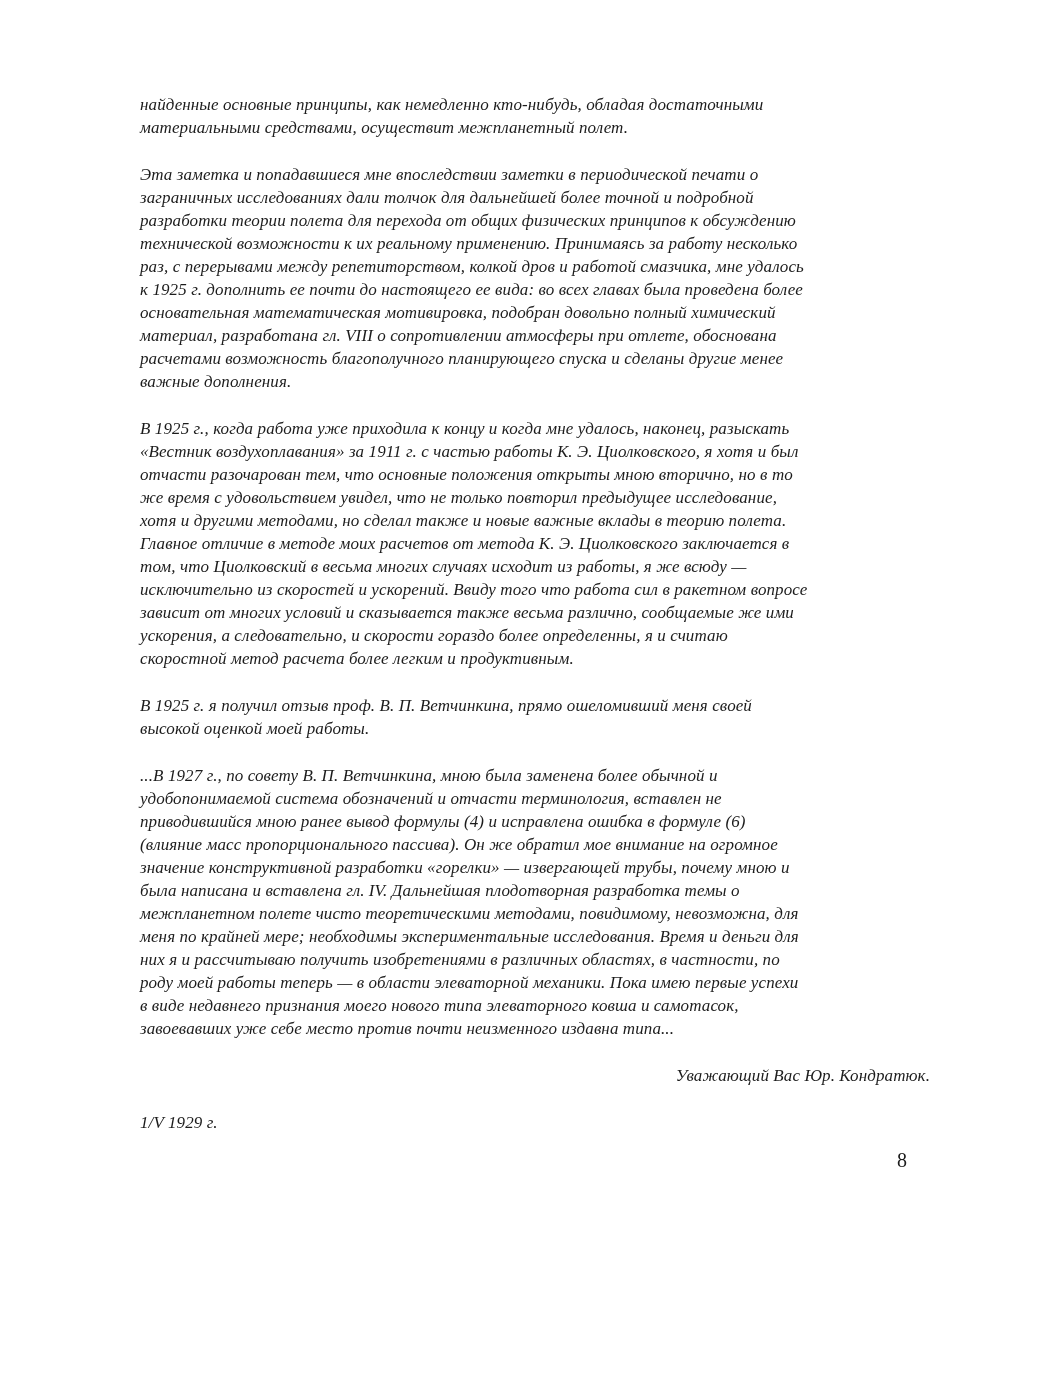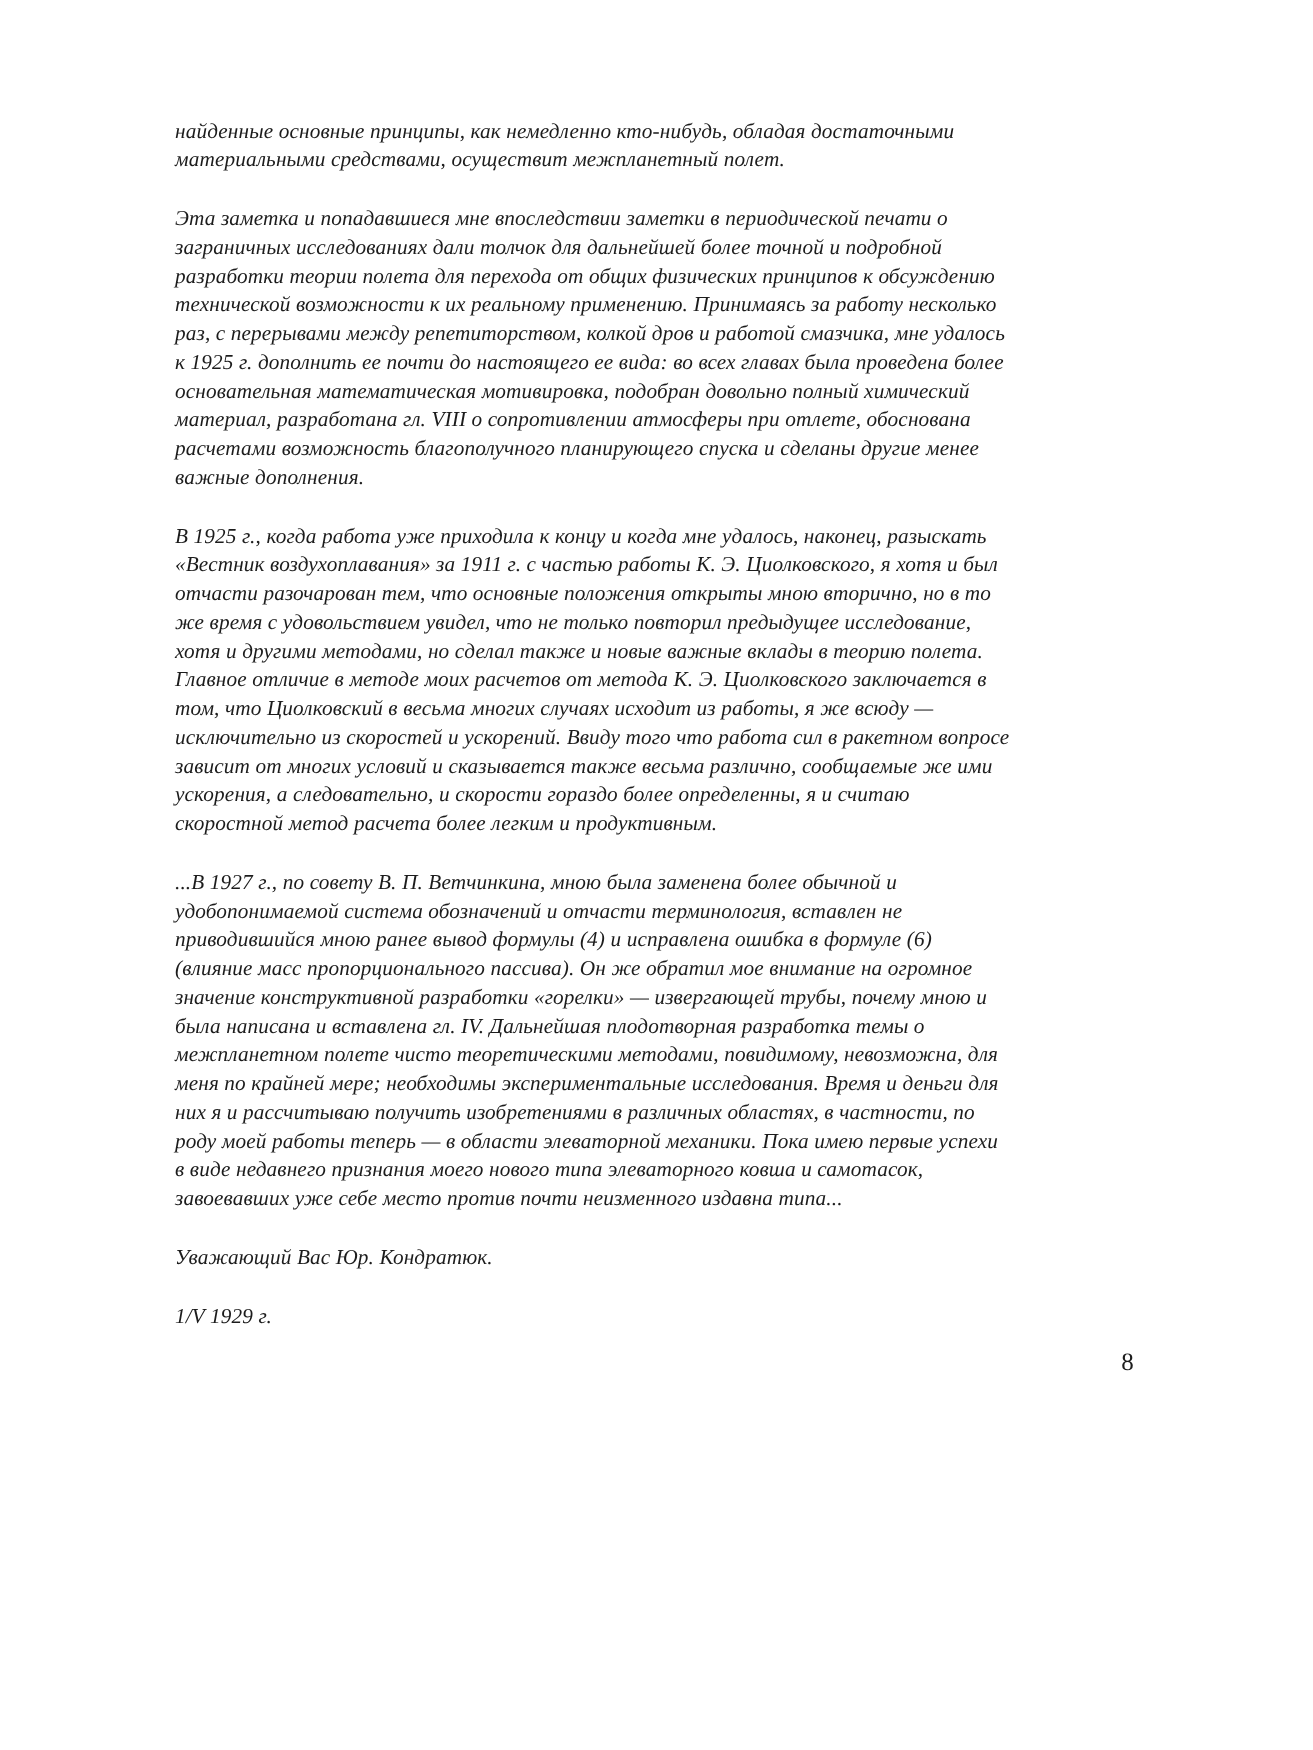--- a/index.html
+++ b/index.html
@@ -28,21 +28,21 @@
   p.para {
     margin: 0 0 24px 0;
     font-style: italic;
     font-size: 17px;
     line-height: 23px;
     color: #1c1c1c;
     white-space: pre-line; 
     letter-spacing: 0.1px;
   }
   p.signature {
-    text-align: left;
+    text-align: right;
     padding-right: 15px;
   }
   p.date {
     text-align: left;
     margin-bottom: 3px;
   }
   .page-number {
     margin-top: 14px;
     text-align: right;
     padding-right: 38px;
@@ -73,20 +73,22 @@
 «Вестник воздухоплавания» за 1911 г. с частью работы К. Э. Циолковского, я хотя и был
 отчасти разочарован тем, что основные положения открыты мною вторично, но в то
 же время с удовольствием увидел, что не только повторил предыдущее исследование,
 хотя и другими методами, но сделал также и новые важные вклады в теорию полета.
 Главное отличие в методе моих расчетов от метода К. Э. Циолковского заключается в
 том, что Циолковский в весьма многих случаях исходит из работы, я же всюду —
 исключительно из скоростей и ускорений. Ввиду того что работа сил в ракетном вопросе
 зависит от многих условий и сказывается также весьма различно, сообщаемые же ими
 ускорения, а следовательно, и скорости гораздо более определенны, я и считаю
 скоростной метод расчета более легким и продуктивным.</p>
+    <p class="para">В 1925 г. я получил отзыв проф. В. П. Ветчинкина, прямо ошеломивший меня своей
+высокой оценкой моей работы.</p>
     <p class="para">...В 1927 г., по совету В. П. Ветчинкина, мною была заменена более обычной и
 удобопонимаемой система обозначений и отчасти терминология, вставлен не
 приводившийся мною ранее вывод формулы (4) и исправлена ошибка в формуле (6)
 (влияние масс пропорционального пассива). Он же обратил мое внимание на огромное
 значение конструктивной разработки «горелки» — извергающей трубы, почему мною и
 была написана и вставлена гл. IV. Дальнейшая плодотворная разработка темы о
 межпланетном полете чисто теоретическими методами, повидимому, невозможна, для
 меня по крайней мере; необходимы экспериментальные исследования. Время и деньги для
 них я и рассчитываю получить изобретениями в различных областях, в частности, по
 роду моей работы теперь — в области элеваторной механики. Пока имею первые успехи

